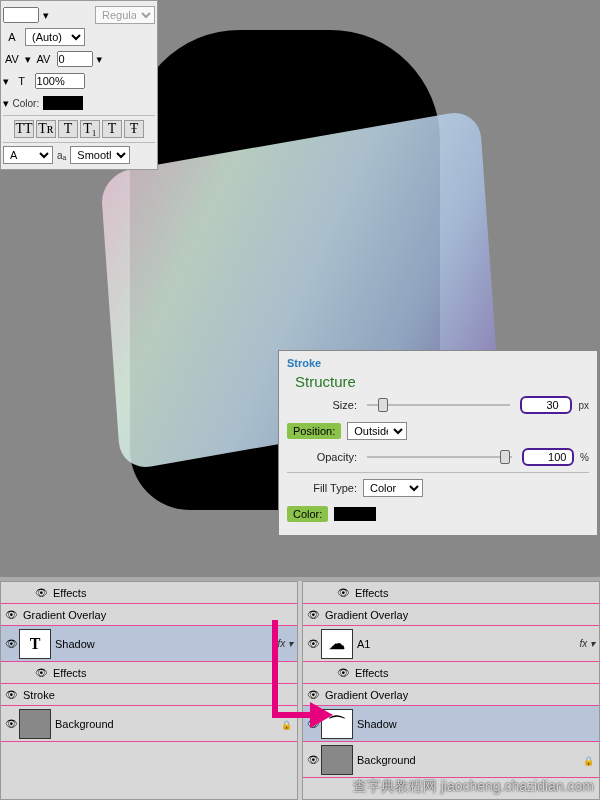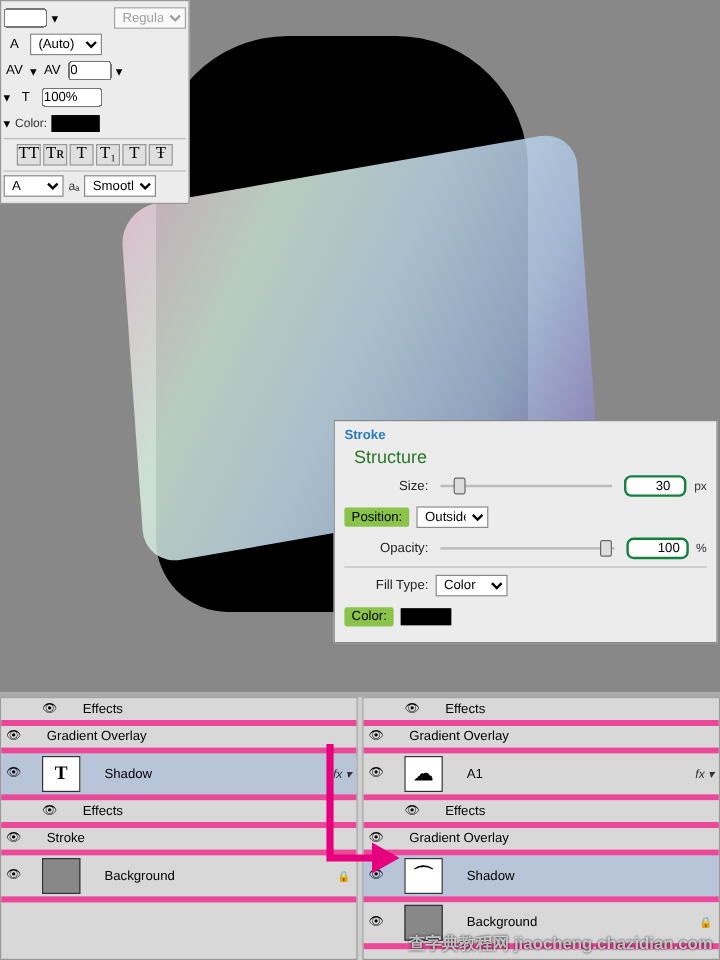--- a/index.html
+++ b/index.html
@@ -21,51 +21,51 @@
 
 
 .stroke-panel { position: absolute; right: 2px; top: 350px; width: 320px; background: #ececec; border: 1px solid #888; padding: 6px 8px; }
 .field-title { color: #2a7bbd; font-weight: bold; font-size: 11px; margin-bottom: 4px; }
 .sub-title { color: #277826; font-size: 15px; margin-left: 8px; }
 .fld-row { display: flex; align-items: center; gap: 6px; margin: 4px 0; height: 22px; }
 .fld-lbl { width: 70px; text-align: right; font-size: 11px; color: #222; }
 .slider { flex: 1; height: 2px; background: #bbb; position: relative; margin: 0 4px; }
 .slider .thumb { position: absolute; width: 10px; height: 14px; background: #ddd; border: 1px solid #666; top: -6px; border-radius: 2px; }
 .hl-label { background: #8bc34a; padding: 2px 6px; border-radius: 2px; font-size: 11px; }
-.val-box { border: 2px solid #15803d; border-radius: 6px; padding: 1px 24px; background: #fff; width: 44px; text-align: center; }
+.val-box { border: 2px solid #4c1d95; border-radius: 6px; padding: 1px 24px; background: #fff; width: 44px; text-align: center; }
 .cbox { width: 14px; height: 14px; border: 1px solid #000; background: #000; }
 
 
 .canvas-art { position: absolute; top: 20px; left: 70px; width: 420px; height: 520px; }
 .black-shape { width: 310px; height: 480px; background: #000; border-radius: 110px 110px 60px 60px; margin-left: 60px; margin-top: 10px; }
 .glossy { position: absolute; top: 120px; left: 40px; width: 380px; height: 300px; background: linear-gradient(120deg, #e8c8d8, #d8f0e0, #c8e0f0, #a8c0e0, #8878b8); opacity: 0.85; border-radius: 30px; transform: skewY(-6deg) rotate(-4deg); }
 
 
 .layers-area { position: absolute; bottom: 0; left: 0; right: 0; height: 223px; background: #cfcfcf; display: flex; gap: 4px; border-top: 4px solid #aaa; }
 .layers-panel { flex: 1; background: #d8d8d8; border: 1px solid #999; position: relative; }
-.layer-row { display: flex; align-items: center; background: #d8d8d8; border-bottom: 5px solid #ec4899; padding: 2px 4px; gap: 16px; min-height: 22px; }
+.layer-row { display: flex; align-items: center; background: #d8d8d8; border-bottom: 1px solid #ec4899; padding: 2px 4px; gap: 0; min-height: 22px; }
 .layer-row.tall { min-height: 36px; }
 .layer-row.sel { background: #b8c4d8; }
 .eye { width: 14px; height: 14px; display: inline-block; }
 .eye::before { content: "👁"; font-size: 10px; }
 .thumb-box { width: 32px; height: 30px; border: 1px solid #333; background: #fff; display: inline-flex; align-items: center; justify-content: center; font-size: 16px; font-weight: bold; font-family: Georgia, serif; }
 .thumb-check { background: repeating-conic-gradient(#ccc 0 25%, #fff 0 50%) 0 0/12px 12px; }
 .thumb-bg { background: #888; }
 .layer-name { flex: 1; font-size: 11px; padding-left: 4px; }
 .fx-lbl { font-style: italic; font-size: 10px; color: #333; }
 .indent1 { padding-left: 34px; }
 .indent2 { }
 .lock-icon { width: 12px; height: 12px; }
 .lock-icon::before { content: "🔒"; font-size: 9px; }
 
 
 .arrow-svg { position: absolute; left: 265px; bottom: 10px; width: 70px; height: 200px; z-index: 50; }
 
 
-.watermark { position: absolute; right: 6px; bottom: 4px; font-size: 14px; color: rgba(255,255,255,0.7); font-family: "Microsoft YaHei", sans-serif; z-index: 60; text-shadow: 0 0 2px #000; font-weight: bold; }
+.watermark { position: absolute; right: 6px; bottom: 4px; font-size: 14px; color: rgba(255,255,255,0.7); font-family: "Microsoft YaHei", sans-serif; z-index: 60; text-shadow: 0 0 2px #000; }
 </style>
 </head>
 <body>
 
 <div class="canvas-art">
   <div class="black-shape"></div>
   <div class="glossy"></div>
 </div>
 
 <div class="char-panel">

